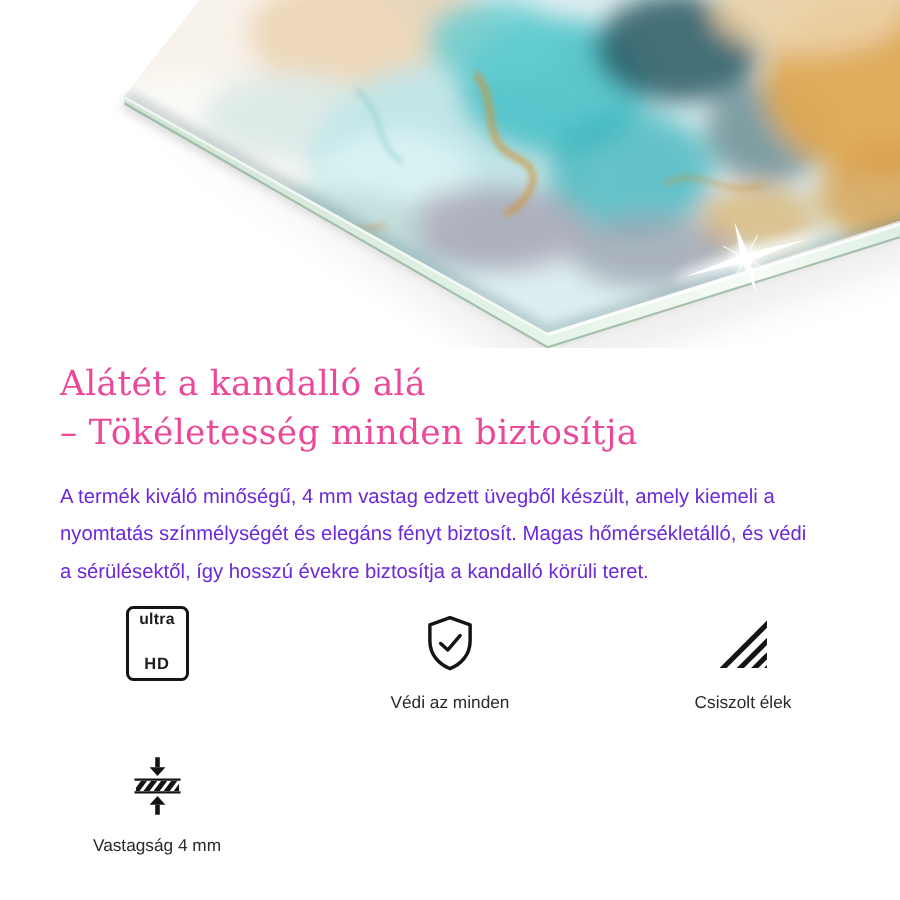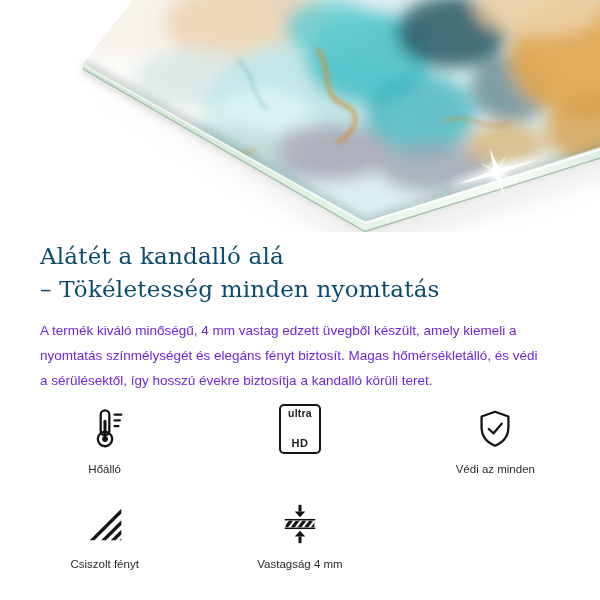--- a/index.html
+++ b/index.html
@@ -15,21 +15,21 @@
     color: #1c1c1c;
   }
   .hero { width: 600px; height: 232px; display: block; }
   .hero svg { display: block; }
   .content { padding: 0 40px; }
   .heading {
     font-family: "DejaVu Serif", "Liberation Serif", serif;
     font-weight: 400;
     font-size: 23px;
     line-height: 33px;
-    color: #0c4a6e;
+    color: #ec4899;
     margin-top: 8px;
     letter-spacing: 0.2px;
   }
   .description {
     margin-top: 12px;
     width: 505px;
     font-size: 13.5px;
     line-height: 25px;
     color: #6d28d9;
   }
@@ -155,41 +155,27 @@
           <line x1="485" y1="160" x2="509" y2="184"></line>
           <line x1="509" y1="160" x2="485" y2="184"></line>
         </g>
       </g>
     </svg>
   </div>
 
   <div class="content">
     <h1 class="heading">
       <div>Alátét a kandalló alá</div>
-      <div>– Tökéletesség minden nyomtatás</div>
+      <div>– Tökéletesség minden biztosítja</div>
     </h1>
     <p class="description">A termék kiváló minőségű, 4 mm vastag edzett üvegből készült, amely kiemeli a nyomtatás színmélységét és elegáns fényt biztosít. Magas hőmérsékletálló, és védi a sérülésektől, így hosszú évekre biztosítja a kandalló körüli teret.</p>
   </div>
 
   <div class="features">
 
-    <div class="feature">
-      <div class="icon-box">
-        <svg viewBox="0 0 48 48" width="46" height="46" fill="none" stroke="#141414" stroke-width="2.4" stroke-linecap="round">
-          <rect x="19.5" y="4.5" width="9" height="26" rx="4.5"></rect>
-          <circle cx="24" cy="34.5" r="7.5"></circle>
-          <line x1="24" y1="16" x2="24" y2="31" stroke-width="3.2"></line>
-          <circle cx="24" cy="34.5" r="3" fill="#141414" stroke="none"></circle>
-          <line x1="34" y1="9" x2="41" y2="9"></line>
-          <line x1="34" y1="15" x2="39.5" y2="15"></line>
-          <line x1="34" y1="21" x2="38" y2="21"></line>
-        </svg>
-      </div>
-      <div class="feature-label">Hőálló</div>
-    </div>
 
     <div class="feature">
       <div class="icon-box">
         <div class="uhd-badge">
           <span class="uhd-line1">ultra</span>
           <span class="uhd-line2">HD</span>
         </div>
       </div>
     </div>
 
@@ -206,21 +192,21 @@
 
     <div class="feature">
       <div class="icon-box">
         <svg viewBox="0 0 48 48" width="46" height="46" fill="#141414" stroke="none">
           <polygon points="8,41 41,8 41,13 13,41"></polygon>
           <polygon points="20,41 41,20 41,25 25,41"></polygon>
           <polygon points="30,41 41,30 41,35 35,41"></polygon>
           <polygon points="39,41 41,39 41,41"></polygon>
         </svg>
       </div>
-      <div class="feature-label">Csiszolt fényt</div>
+      <div class="feature-label">Csiszolt élek</div>
     </div>
 
     <div class="feature">
       <div class="icon-box">
         <svg viewBox="0 0 48 48" width="46" height="46">
           <defs>
             <clipPath id="barclip">
                 <rect x="9" y="20.5" width="30" height="7"></rect>
               </clipPath>
           </defs>

